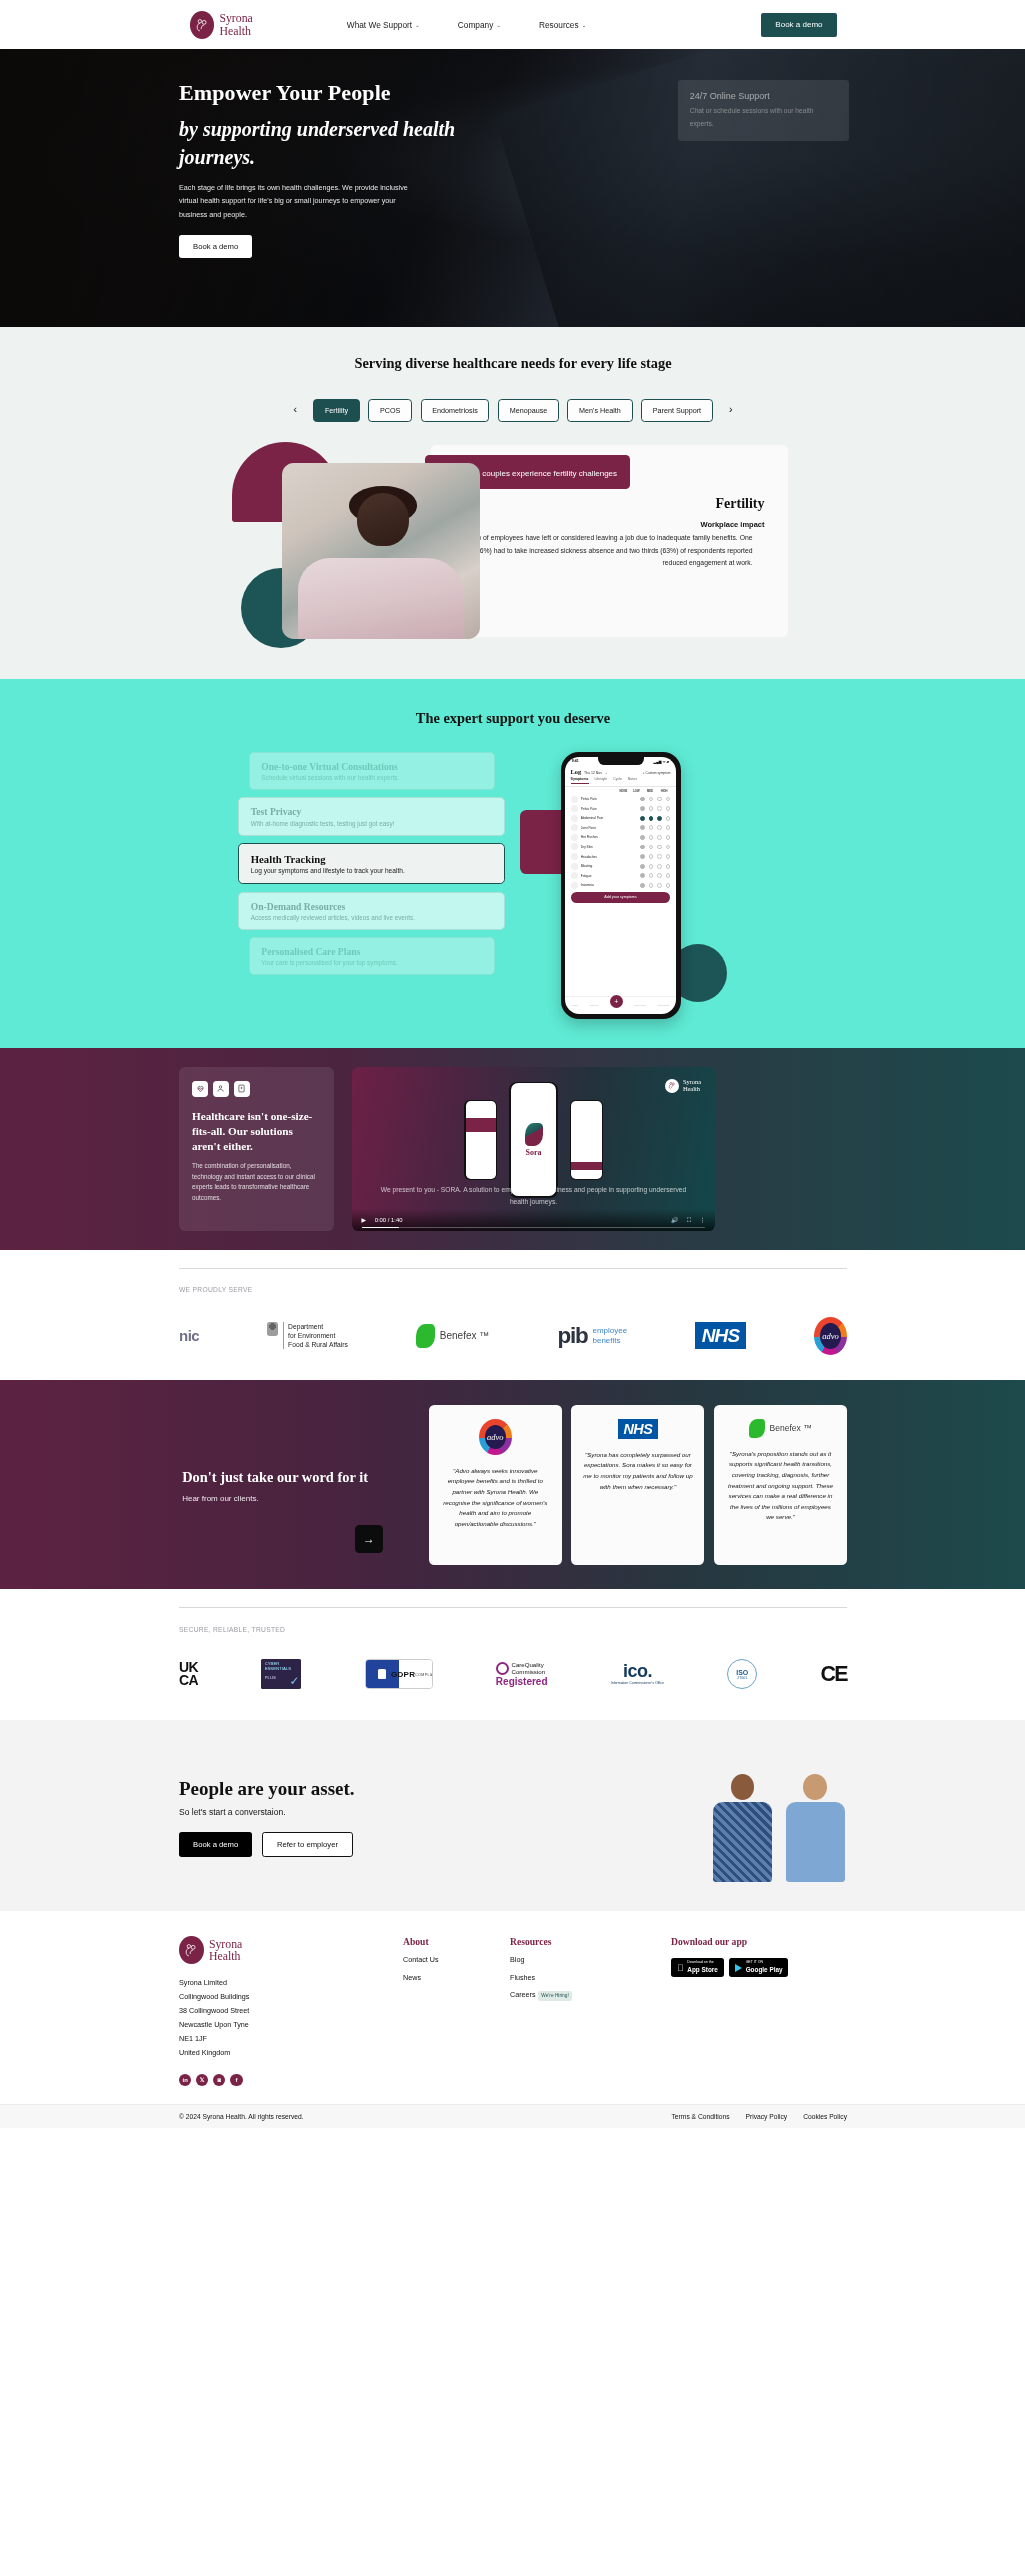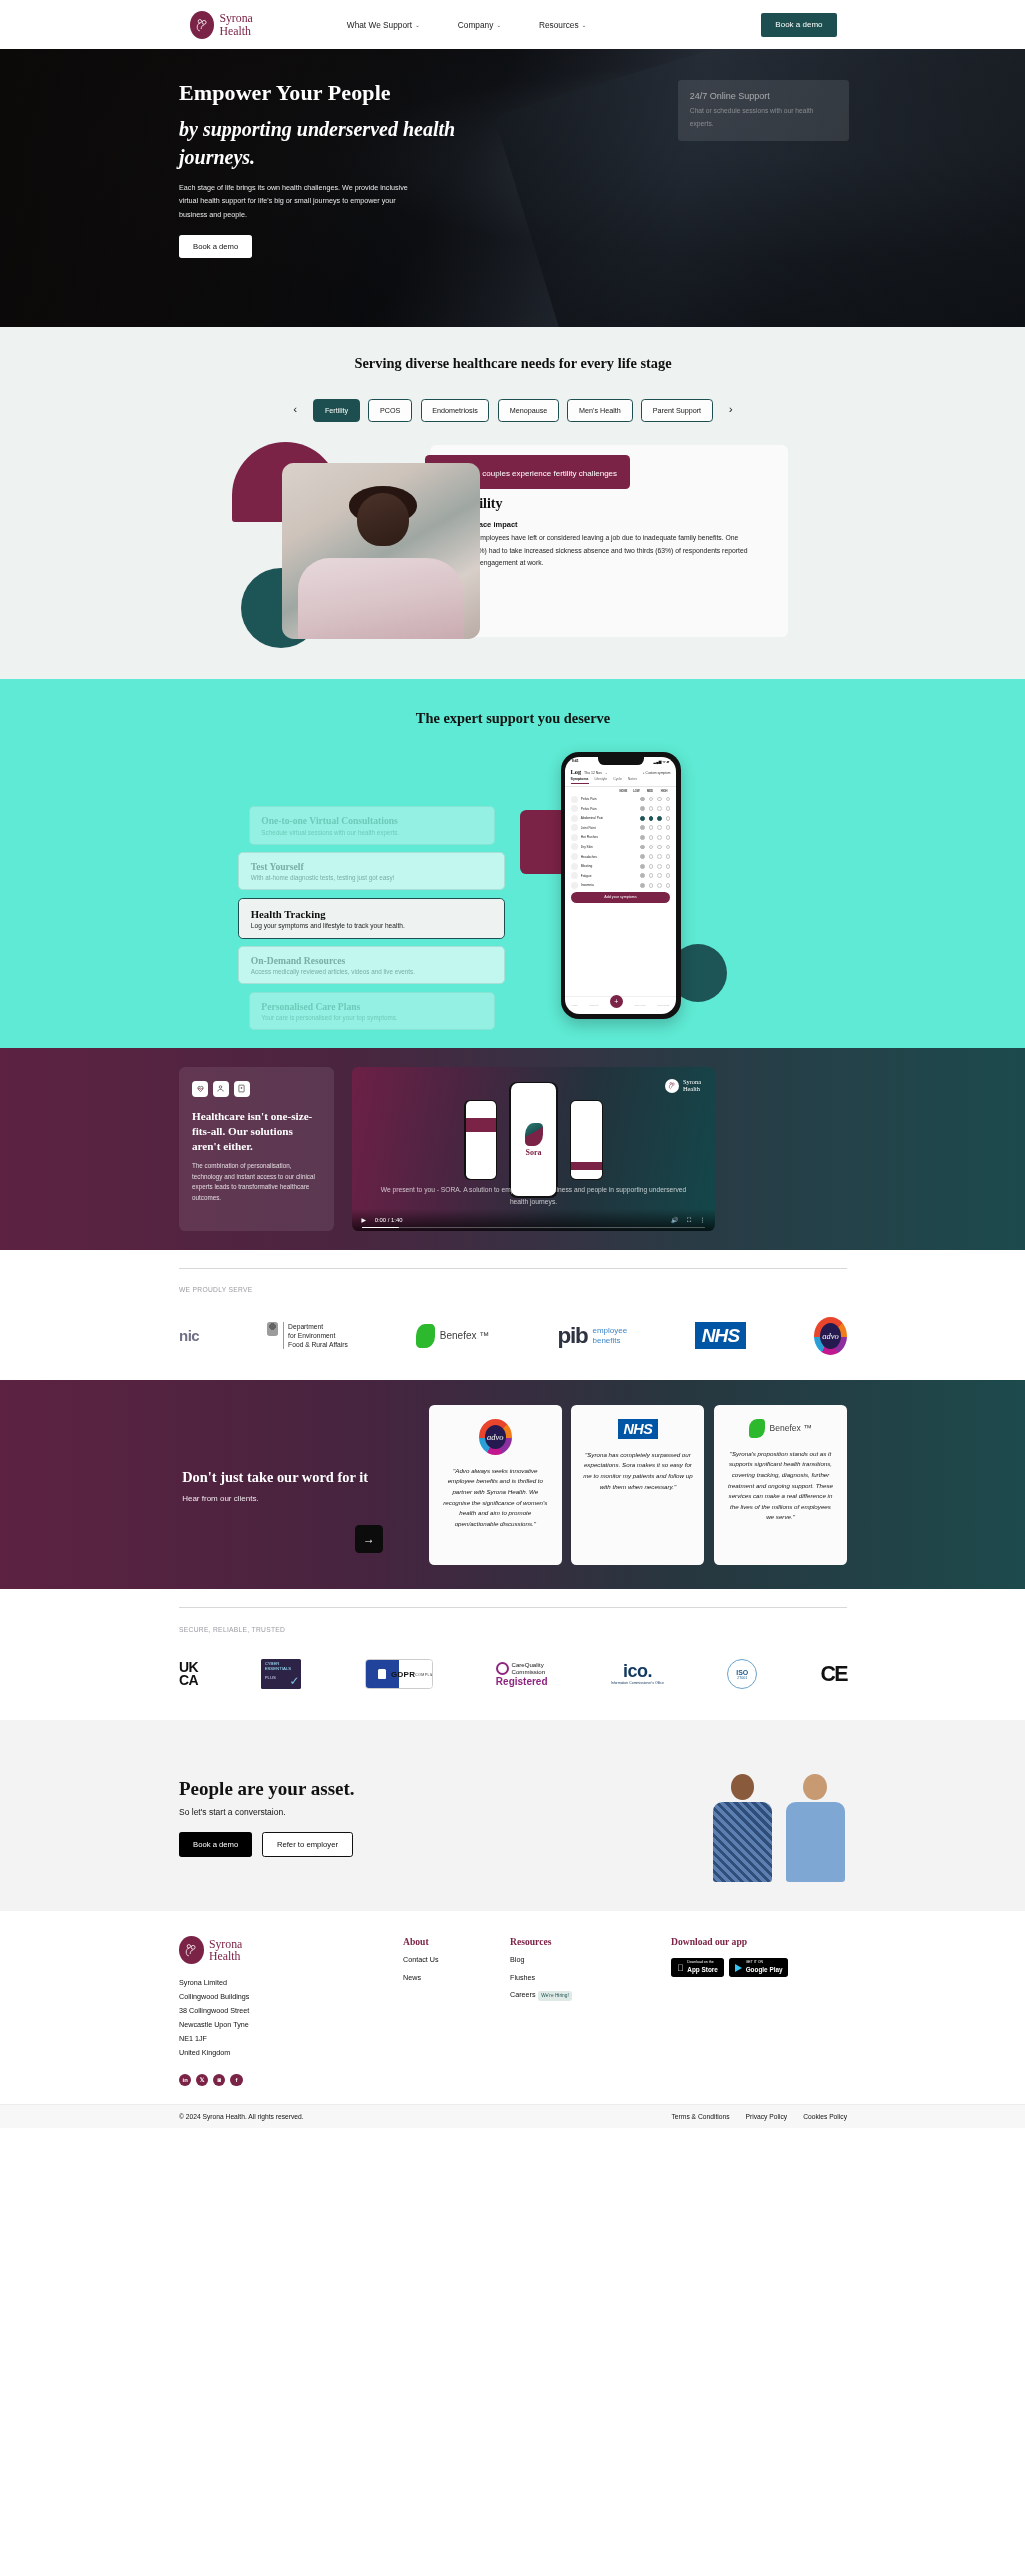--- a/index.html
+++ b/index.html
@@ -50,32 +50,32 @@
   .feature{position:relative;width:550px;margin:23.5px auto 0;min-height:203px;}
   .fblob-tl{position:absolute;left:-6.4px;top:-3.2px;width:107px;height:80px;background:#7b2346;border-radius:59px 59px 3.2px 3.2px;}
   .fblob-bl{position:absolute;left:3.2px;bottom:0px;width:80px;height:80px;background:#1d5456;border-radius:50%;}
   .fimg{position:absolute;left:44px;top:18px;width:198px;height:176px;border-radius:11.8px;overflow:hidden;
     background:linear-gradient(150deg,#d9d2cb 0%,#cdc3bb 28%,#9fa7a3 52%,#d8cfc9 75%,#b9aaa4 100%);}
   .fimg .blanket{position:absolute;left:8%;bottom:0;width:84%;height:46%;
     background:linear-gradient(170deg,#e7d8db 0%,#d9c3c7 55%,#c9abb1 100%);border-radius:32px 37px 0 0;}
   .fimg .person{position:absolute;left:38%;top:17%;width:26%;height:30%;border-radius:50% 50% 46% 46%;
     background:linear-gradient(160deg,#4a3229,#2e1c16);}
   .fimg .hair{position:absolute;left:34%;top:13%;width:34%;height:22%;border-radius:50%;background:#261510;}
-  .fcard{position:absolute;left:192px;top:0;width:358px;background:#fafafa;border-radius:6.4px;padding:51px 23.5px 21.4px 23.5px;min-height:192px;}
+  .fcard{position:absolute;left:192px;top:0;width:358px;background:#fafafa;border-radius:6.4px;padding:51px 23.5px 21.4px 23.5px;min-height:192px;text-align:right;}
   .fbadge{position:absolute;left:-5.3px;top:9.6px;background:#7b2346;color:#fff;border-radius:4.3px;
     padding:8.5px 13px;display:flex;align-items:baseline;gap:9.6px;}
   .fbadge .big{font-family:"Liberation Serif",serif;font-size:15px;font-weight:700;}
   .fbadge .small{font-size:8px;}
   .fcard h3{font-family:"Liberation Serif",serif;font-size:14px;font-weight:700;}
   .fcard h5{font-size:7.5px;font-weight:700;margin-top:7.5px;}
   .fcard p{font-size:6.8px;line-height:1.78;margin-top:3.7px;color:#1c1c1c;max-width:299px;}
 
   
   .expert{background:#5eead4;padding:31px 0 18px;}
-  .expert .cols{display:flex;gap:32px;width:550px;margin:24.6px auto 0;align-items:flex-end;}
+  .expert .cols{display:flex;gap:32px;width:550px;margin:24.6px auto 0;align-items:flex-start;}
   .acc{width:267px;display:flex;flex-direction:column;gap:7.5px;}
   .acc-item{border:0.5px solid #d9d9d9;border-radius:4.8px;padding:8px 11.8px;cursor:pointer;background:#fff;}
   .acc-item.faded{opacity:.33;width:246px;align-self:center;}
   .acc-item.semi{opacity:.62;}
   .acc-item.active{border:1.1px solid #1d4f50;background:#eef3f2;opacity:1;padding:9px 11.8px;}
   .acc-item h4{font-family:"Liberation Serif",serif;font-size:9.6px;font-weight:700;color:#8a8a8a;}
   .acc-item.active h4{color:#101010;font-size:10.7px;}
   .acc-item p{font-size:6.3px;color:#8a8a8a;margin-top:2.1px;}
   .acc-item.active p{color:#1c1c1c;font-size:6.6px;}
   .phonewrap{position:relative;width:171px;height:278px;}
@@ -325,21 +325,21 @@
 
 <div class="expert">
   <div class="sec-title serif">The expert support you deserve</div>
   <div class="cols">
     <div class="acc">
       <div class="acc-item faded">
         <h4 class="serif">One-to-one Virtual Consultations</h4>
         <p>Schedule virtual sessions with our health experts.</p>
       </div>
       <div class="acc-item semi">
-        <h4 class="serif">Test Yourself</h4>
+        <h4 class="serif">Test Privacy</h4>
         <p>With at-home diagnostic tests, testing just got easy!</p>
       </div>
       <div class="acc-item active">
         <h4 class="serif">Health Tracking</h4>
         <p>Log your symptoms and lifestyle to track your health.</p>
       </div>
       <div class="acc-item semi">
         <h4 class="serif">On-Demand Resources</h4>
         <p>Access medically reviewed articles, videos and live events.</p>
       </div>

